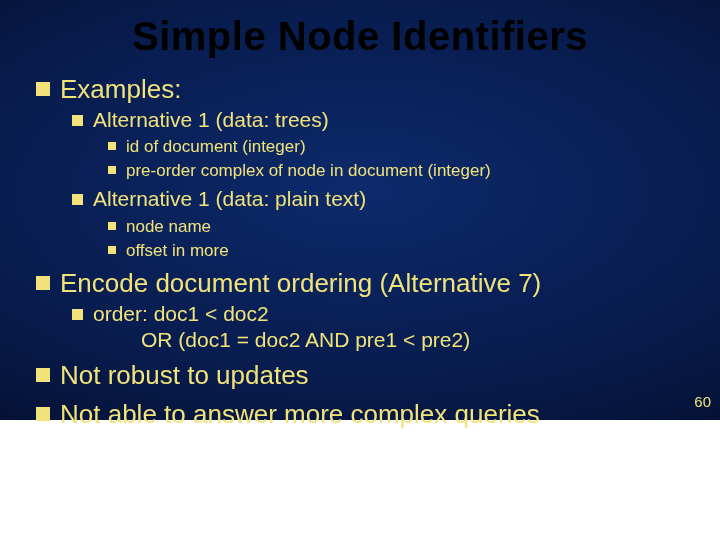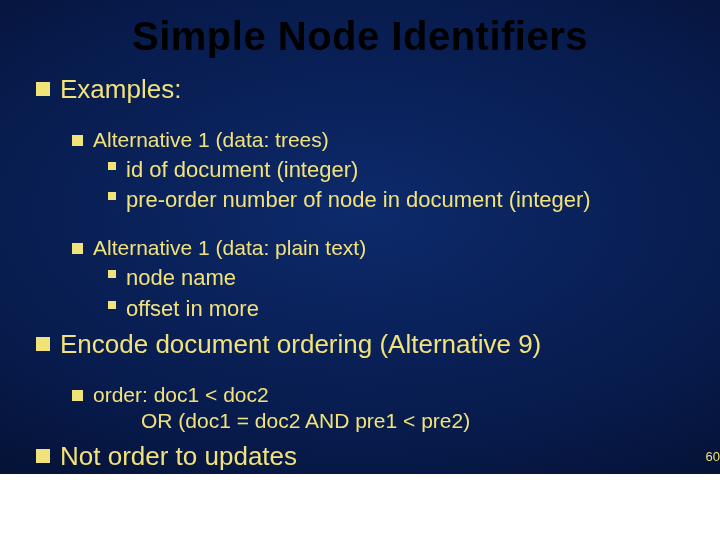--- a/index.html
+++ b/index.html
@@ -5,21 +5,21 @@
   html, body {
     margin: 0;
     padding: 0;
     width: 720px;
     height: 540px;
     overflow: hidden;
     font-family: Arial, Helvetica, sans-serif;
   }
   .slide {
     width: 720px;
-    height: 474px;
+    height: 420px;
     background: radial-gradient(ellipse 110% 90% at 50% 45%, #0d2a6b 0%, #071a4a 55%, #03091e 100%);
     position: relative;
     box-sizing: border-box;
     padding: 14px 28px 0 28px;
   }
   .title {
     color: #000;
     font-size: 40px;
     font-weight: bold;
     text-align: center;
@@ -42,40 +42,40 @@
     color: #f2e27a;
     font-size: 26px;
     margin: 6px 0 6px 8px;
     line-height: 1.25;
   }
   .lvl1 > li > .row { display:flex; align-items:flex-start; }
   .lvl1 .bullet { width: 14px; height: 14px; margin-top: 9px; }
   .lvl2 > li {
     color: #f2e27a;
     font-size: 21px;
-    margin: 21px 0 5px 36px;
+    margin: 1px 0 5px 36px;
     line-height: 1.25;
   }
   .lvl2 > li > .row { display:flex; align-items:flex-start; }
   .lvl2 .bullet { width: 11px; height: 11px; margin-top: 8px; }
   .lvl3 > li {
     color: #f2e27a;
-    font-size: 22px;
+    font-size: 17px;
     margin: 3px 0 3px 36px;
     line-height: 1.25;
   }
   .lvl3 > li > .row { display:flex; align-items:flex-start; }
   .lvl3 .bullet { width: 8px; height: 8px; margin-top: 6px; }
   .txt { display:inline-block; }
   .slidenum {
     position: absolute;
-    right: 0;
+    right: 9px;
     bottom: 10px;
     color: #f2e27a;
-    font-size: 13px;
+    font-size: 15px;
   }
 </style>
 </head>
 <body>
 
 <div class="slide">
   <h1 class="title">Simple Node Identifiers</h1>
 
   <ul class="lvl1">
 
@@ -93,21 +93,21 @@
           <ul class="lvl3">
             <li>
               <div class="row">
                 <span class="bullet"></span>
                 <span class="txt">id of document  (integer)</span>
               </div>
             </li>
             <li>
               <div class="row">
                 <span class="bullet"></span>
-                <span class="txt">pre-order number of node in document (integer)</span>
+                <span class="txt">pre-order complex of node in document (integer)</span>
               </div>
             </li>
           </ul>
         </li>
         <li>
           <div class="row">
             <span class="bullet"></span>
             <span class="txt">Alternative 1 (data: plain text)</span>
           </div>
           <ul class="lvl3">
@@ -124,39 +124,45 @@
               </div>
             </li>
           </ul>
         </li>
       </ul>
     </li>
 
     <li>
       <div class="row">
         <span class="bullet"></span>
-        <span class="txt">Encode document ordering (Alternative 9)</span>
+        <span class="txt">Encode document ordering (Alternative 7)</span>
       </div>
       <ul class="lvl2">
         <li>
           <div class="row">
             <span class="bullet"></span>
             <span class="txt">
               <span>order: doc1 &lt; doc2</span><br>
               <span style="padding-left:48px;">OR (doc1 = doc2 AND pre1 &lt; pre2)</span>
             </span>
           </div>
         </li>
       </ul>
     </li>
 
     <li>
       <div class="row">
         <span class="bullet"></span>
-        <span class="txt">Not order to updates</span>
+        <span class="txt">Not robust to updates</span>
       </div>
     </li>
 
+    <li>
+      <div class="row">
+        <span class="bullet"></span>
+        <span class="txt">Not able to answer more complex queries</span>
+      </div>
+    </li>
 
   </ul>
 
   <div class="slidenum">60</div>
 </div>
 
 </body></html>

